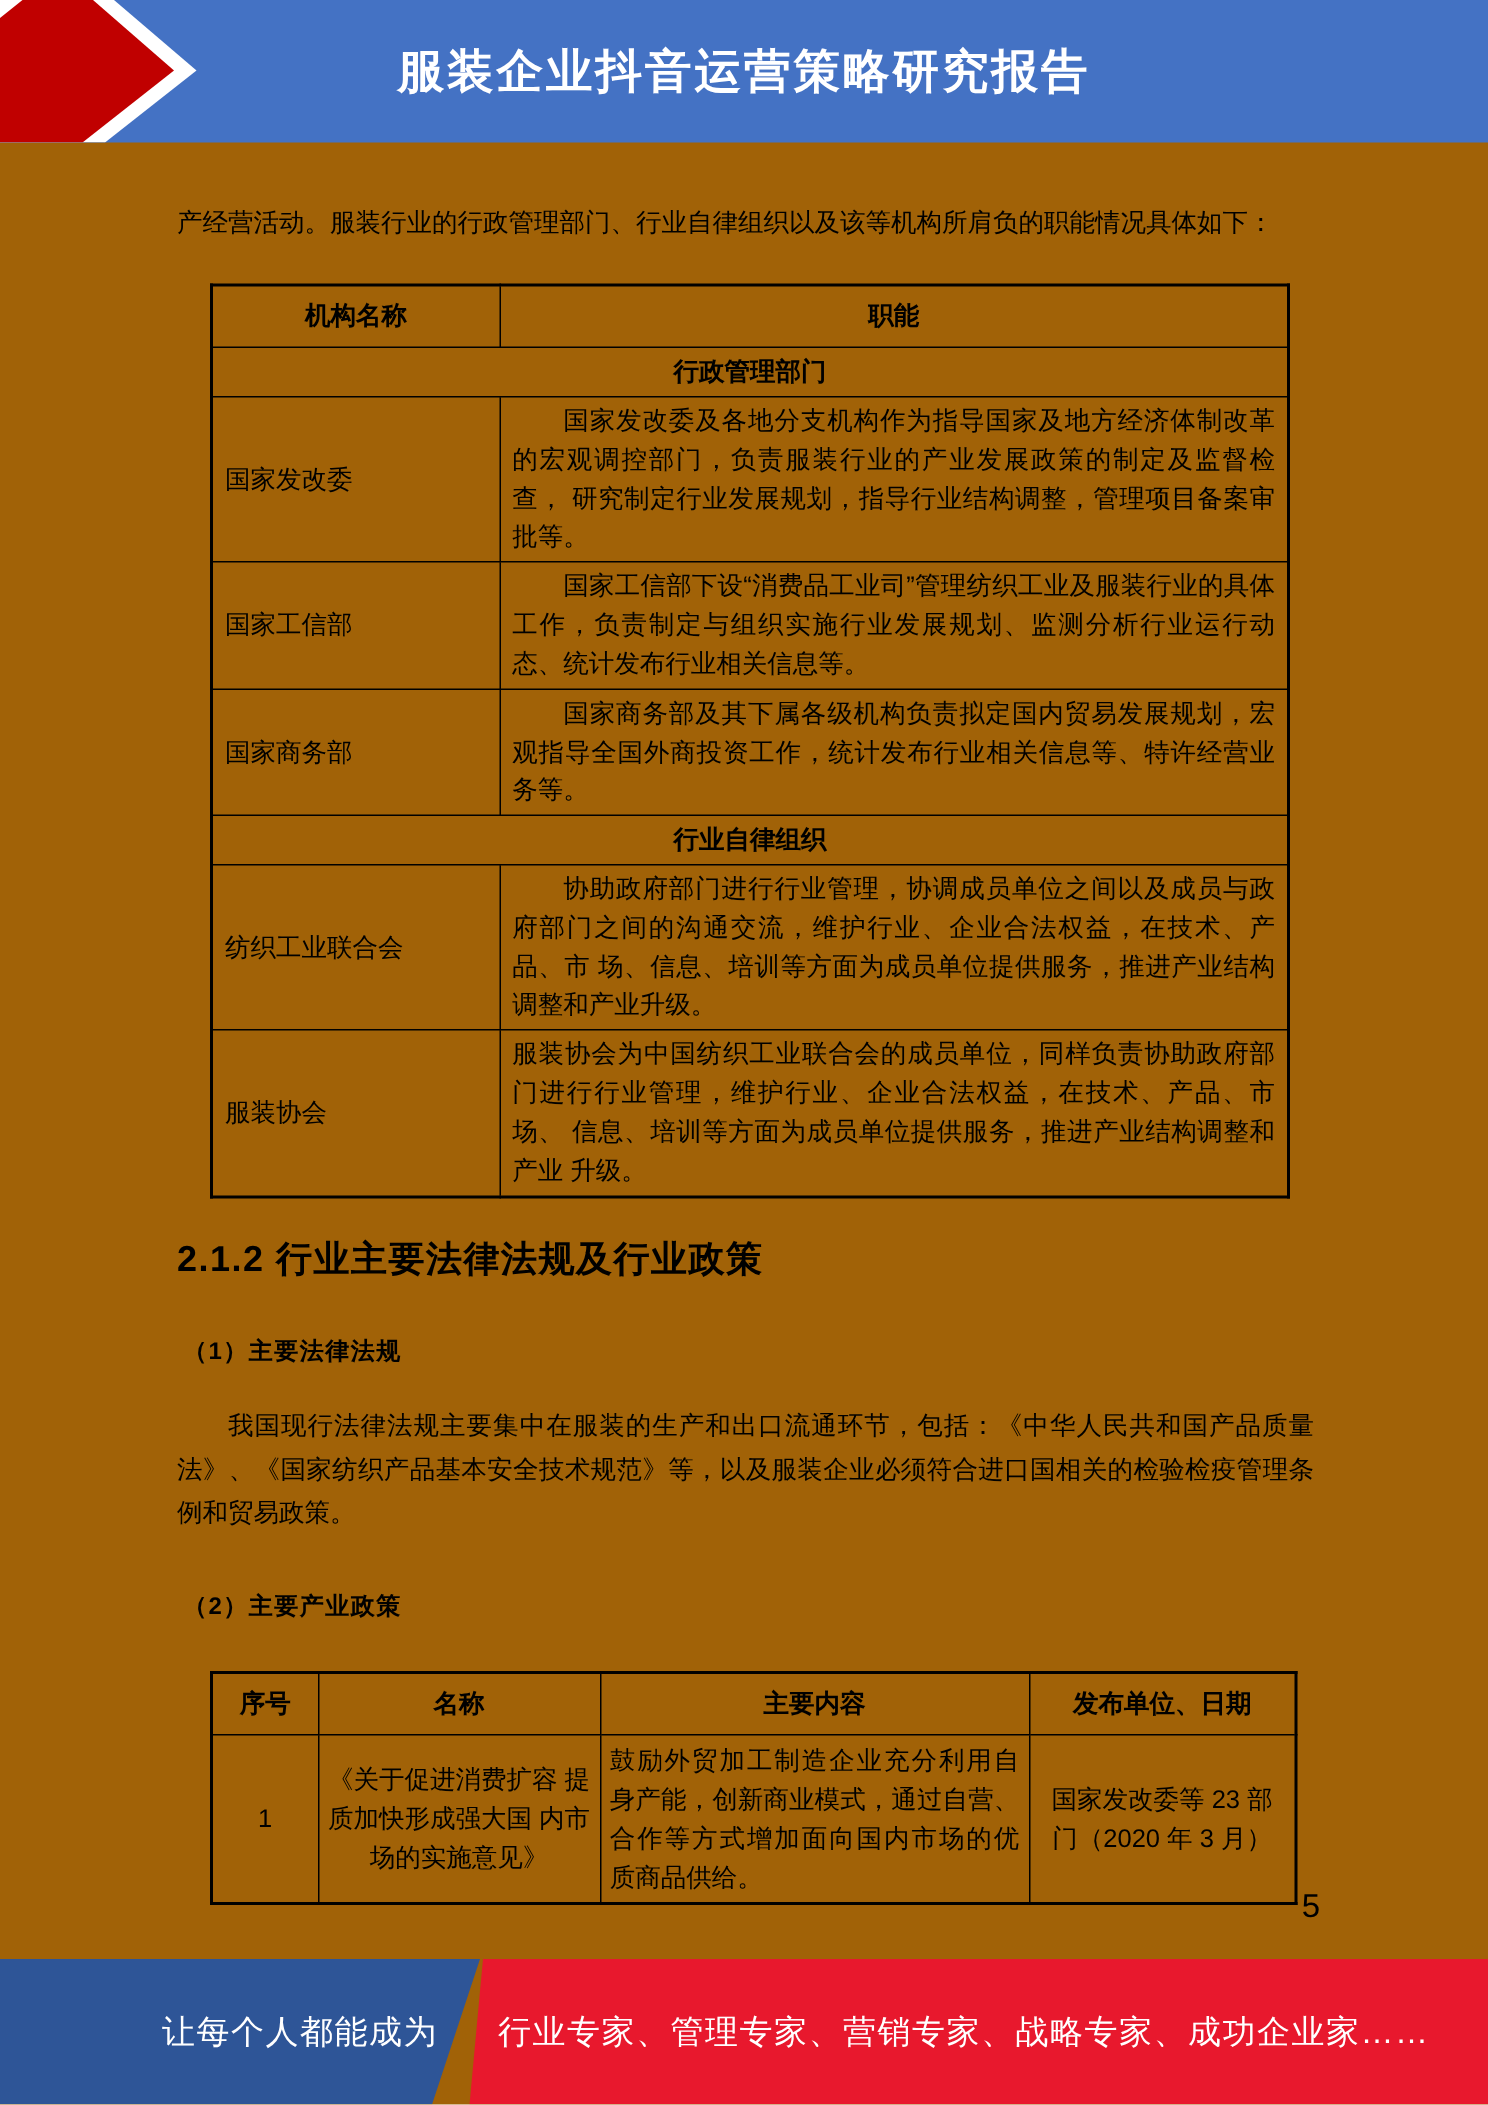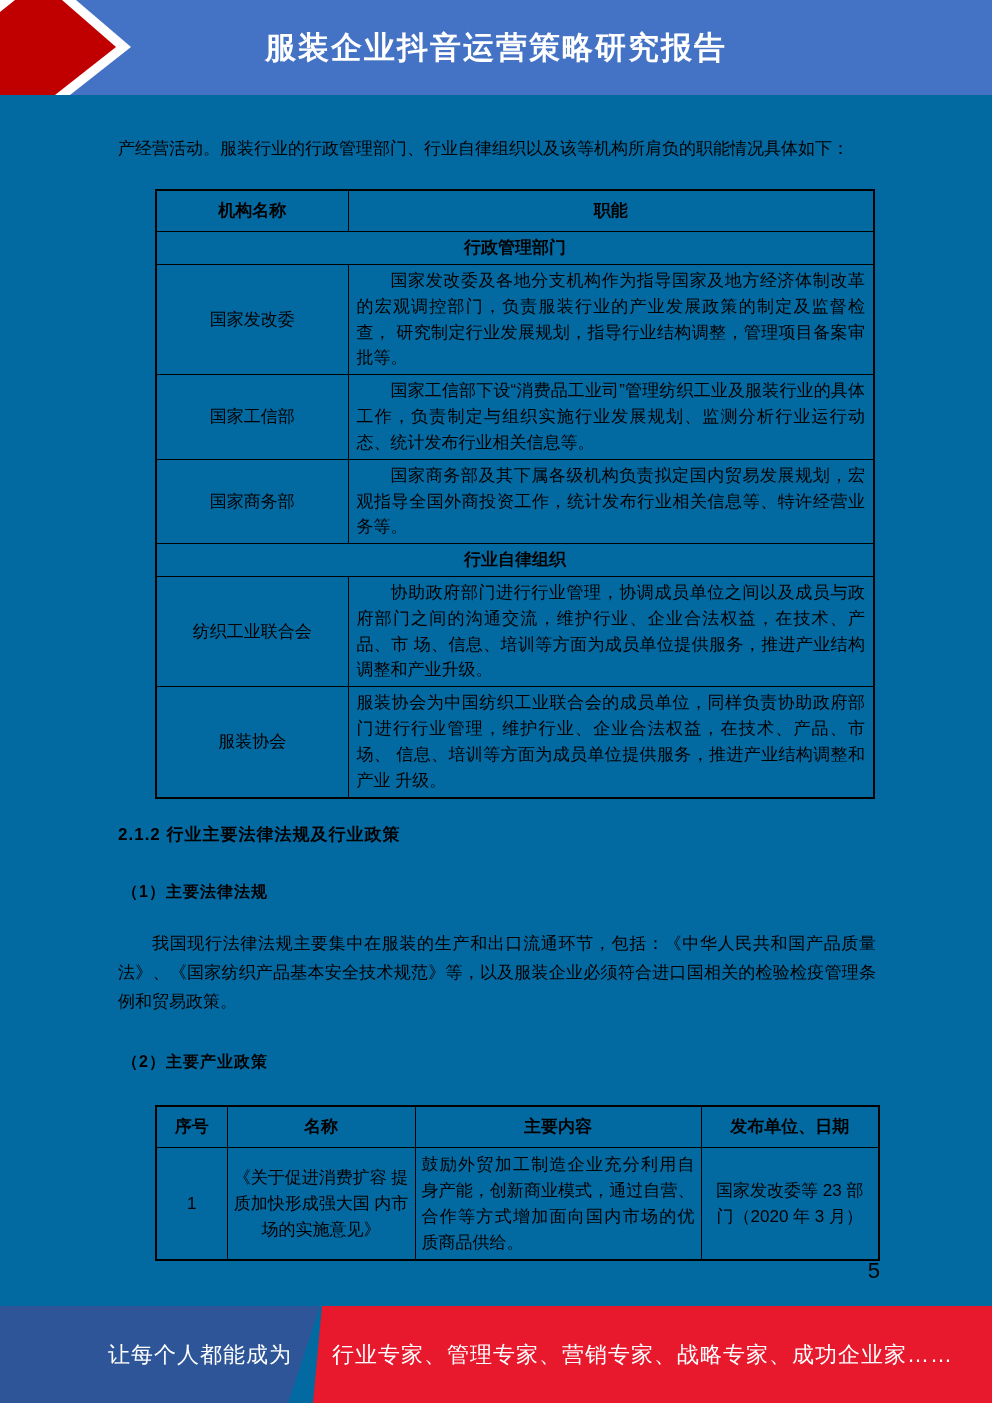--- a/index.html
+++ b/index.html
@@ -1,21 +1,21 @@
 <!DOCTYPE html>
 <html><head>
 <meta charset="utf-8">
 <style>
   * { margin:0; padding:0; box-sizing:border-box; }
   html,body { background:#ffffff; }
   .page {
     position:relative;
     width:992px; height:1403px;
     margin:0 auto;
-    background:#0369a1;
+    background:#a16207;
     overflow:hidden;
     font-family:"Liberation Sans", sans-serif;
     color:#000;
   }
 
   
   .banner {
     position:relative;
     width:100%; height:95px;
     background:#4472c4;
@@ -34,57 +34,57 @@
 
   
   .content { padding:22px 116px 0 118px; }
 
   .para {
     font-size:17px;
     line-height:1.72;
     text-align:justify;
     margin-top:17px;
   }
-  .para.indent { text-indent:2em; }
+  .para.indent { text-indent:2em;font-family:Liberation Mono, monospace; }
   .mt-para { margin-top:26px; }
 
   
   table { border-collapse:collapse; table-layout:fixed; }
-  .doc-table { margin:26px 0 0 37px; border:2px solid #000; }
+  .doc-table { margin:26px 0 0 22px; border:2px solid #000; }
   .doc-table th, .doc-table td {
     border:1px solid #000;
     font-size:17px;
     line-height:1.52;
     padding:3px 8px;
     vertical-align:middle;
   }
   .doc-table th {
     font-weight:bold;
     text-align:center;
     padding:7px 4px;
   }
   .org-table { width:718px; }
   .section-cell {
     font-weight:bold;
     text-align:center;
     padding:6px 4px;
   }
-  .org-name { text-align:center; }
+  .org-name { }
   .org-duty { text-align:justify;border-radius:13px; }
   .duty-indent { text-indent:2em; }
 
   .policy-table { width:723px; margin-top:32px; }
   .cell-center { text-align:center; }
   .cell-justify { text-align:justify; }
   .policy-table td { padding:4px 6px; }
 
   
   .h-section {
     margin:24px 0 0 0;
-    font-size:17px;
+    font-size:24px;
     font-weight:bold;
     letter-spacing:1px;
   }
   .h-sub {
     margin:36px 0 0 4px;
     font-size:16px;
     font-weight:bold;
     letter-spacing:1px;
   }
 

